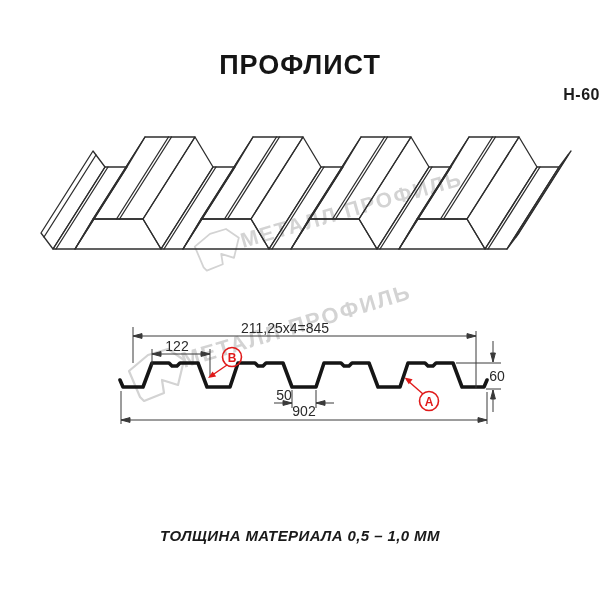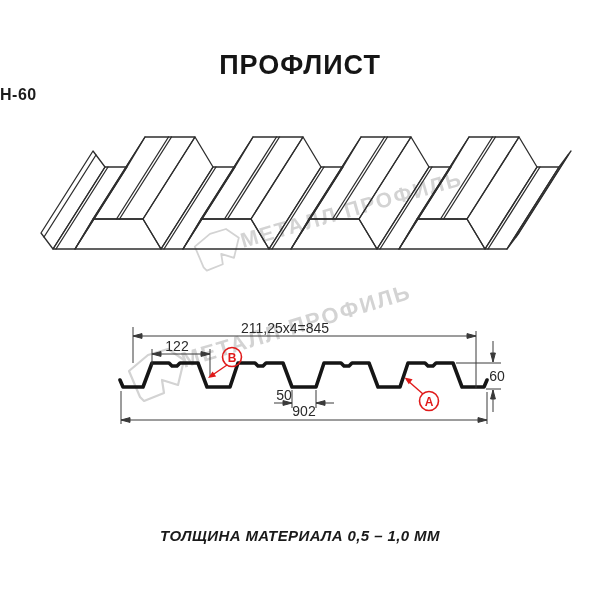--- a/index.html
+++ b/index.html
@@ -1,20 +1,20 @@
 <!DOCTYPE html>
 <html><head>
 <meta charset="utf-8">
 <style>
   html,body{margin:0;padding:0;background:#ffffff;}
   #stage{position:relative;width:600px;height:600px;background:#ffffff;overflow:hidden;
          font-family:"Liberation Sans","DejaVu Sans",sans-serif;}
   .title{position:absolute;top:50px;left:0;width:600px;text-align:center;
          font-size:27px;font-weight:bold;letter-spacing:1px;color:#151515;}
-  .model{position:absolute;top:86px;left:0;width:600px;text-align:left;
+  .model{position:absolute;top:86px;left:0;width:600px;text-align:right;
          font-size:16px;font-weight:600;letter-spacing:0.5px;color:#1c1c1c;}
   .footer-note{position:absolute;top:527px;left:0;width:600px;text-align:center;
          font-size:15px;font-weight:bold;letter-spacing:0.4px;color:#1a1a1a;font-style:italic;}
   svg{position:absolute;top:0;left:0;}
   .dim-text{font-size:14px;fill:#2a2a2a;}
   .red-letter{font-size:12px;font-weight:bold;fill:#e01a1a;}
   .wm-text{font-size:21px;font-weight:bold;letter-spacing:2px;fill:#d3d3d3;}
 </style>
 </head>
 <body>

